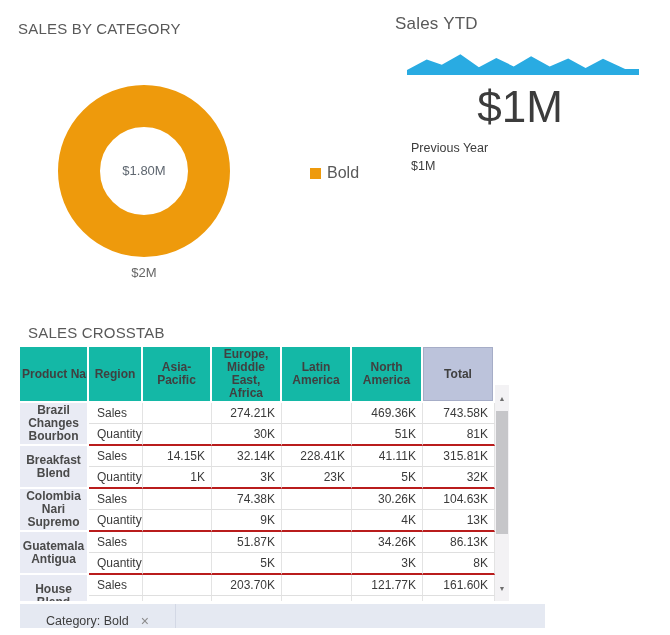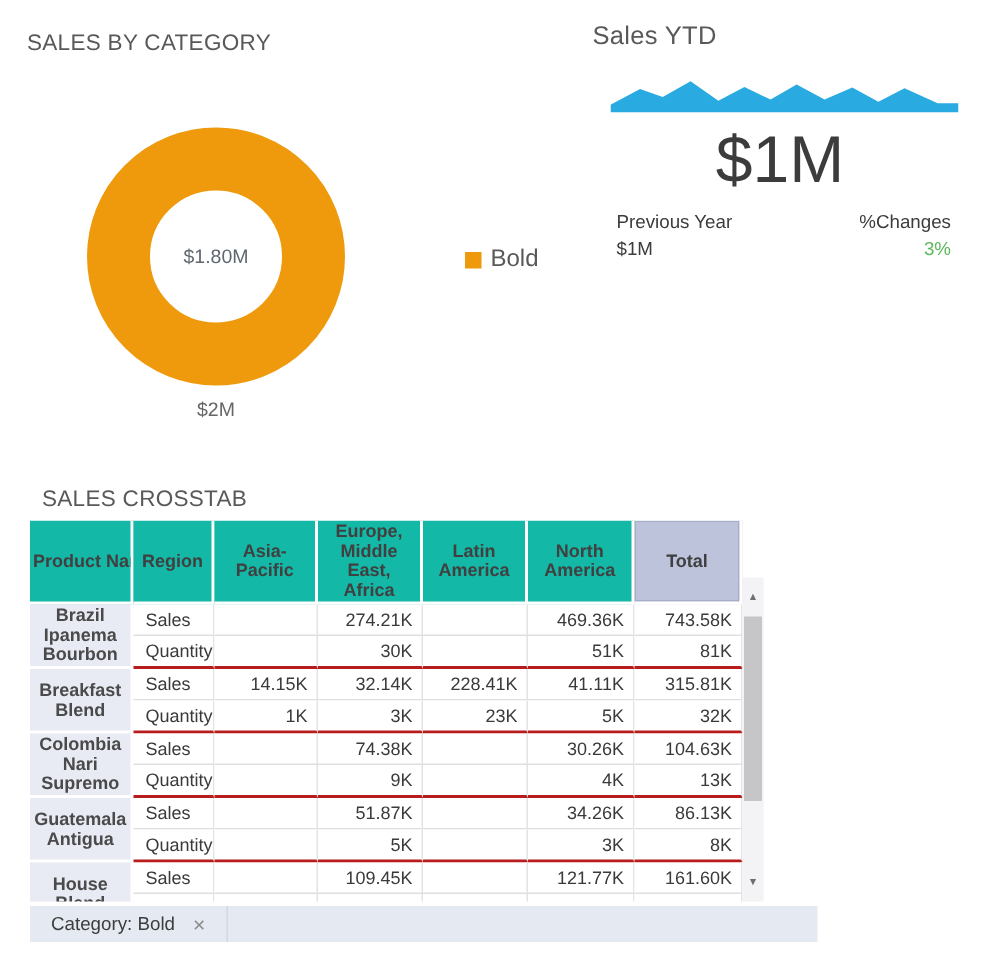--- a/index.html
+++ b/index.html
@@ -57,21 +57,21 @@
   #vscroll{position:absolute;left:495px;top:385px;width:14px;height:216px;background:#F3F2F4;}
   .scroll-btn{position:absolute;left:0;width:14px;height:14px;display:flex;
     align-items:center;justify-content:center;font-size:7px;color:#6e6e6e;cursor:pointer;}
   .scroll-btn.up{top:6px;}
   .scroll-btn.down{bottom:6px;}
   #scroll-thumb{position:absolute;left:1px;top:26px;width:12px;height:123px;
     background:#C6C6C9;cursor:pointer;}
 
   
   #filter-bar{position:absolute;left:20px;top:604px;width:525px;height:24px;background:#E5E9F2;}
-  #filter-chip{height:100%;display:inline-flex;align-items:center;padding:0 14px;
+  #filter-chip{height:100%;display:inline-flex;align-items:flex-end;padding:0 26px;
     border-right:1px solid #D3D8E5;cursor:pointer;}
   #filter-chip-label{font-size:12.5px;color:#3d3d3d;}
   #chip-close{margin-left:12px;font-size:14px;color:#8a8a8a;line-height:1;cursor:pointer;}
 </style>
 </head>
 <body>
 
 <div class="panel-title" id="cat-title">SALES BY CATEGORY</div>
 
 <svg id="donut" width="176" height="176" viewBox="0 0 176 176">
@@ -87,24 +87,20 @@
 
 <div class="panel-title" id="ytd-title">Sales YTD</div>
 <svg id="sparkline" width="232" height="28" viewBox="0 0 232 28">
   <polygon id="spark-poly" points="0.0,22.9 19.7,12.4 34.8,17.7 53.4,7.2 71.9,20.2 89.3,11.0 106.7,19.4 124.1,9.3 142.7,19.4 161.2,11.4 178.6,20.9 196.0,11.8 218.1,21.9 232.0,21.9 232,28 0,28" fill="#29ABE2"></polygon>
 </svg>
 <div id="kpi-value">$1M</div>
 <div id="kpi-meta">
   <div class="kpi-col">
     <div class="kpi-label">Previous Year</div>
     <div class="kpi-sub">$1M</div>
-  </div>
-  <div class="kpi-col right">
-    <div class="kpi-label">%Changes</div>
-    <div class="kpi-sub" id="pct-val" style="color: rgb(92, 184, 92);">3%</div>
   </div>
 </div>
 
 <div class="panel-title" id="crosstab-title">SALES CROSSTAB</div>
 <div id="table-wrap">
   <table id="crosstab-table">
     <colgroup>
       <col style="width:69px">
         <col style="width:54px">
         <col style="width:69px">
@@ -119,21 +115,21 @@
           <th>Region</th>
           <th>Asia-Pacific</th>
           <th>Europe, Middle East, Africa</th>
           <th>Latin America</th>
           <th>North America</th>
           <th class="col-total">Total</th>
         </tr>
       </thead>
     <tbody id="crosstab-body">
         <tr>
-          <td class="product-cell" rowspan="2">Brazil Ipanema Bourbon</td>
+          <td class="product-cell" rowspan="2">Brazil Changes Bourbon</td>
           <td class="metric-cell">Sales</td>
           <td class="value-cell"></td>
           <td class="value-cell">274.21K</td>
           <td class="value-cell"></td>
           <td class="value-cell">469.36K</td>
           <td class="value-cell">743.58K</td>
         </tr>
         <tr class="group-end">
           <td class="metric-cell">Quantity</td>
           <td class="value-cell"></td>
@@ -190,21 +186,21 @@
           <td class="value-cell"></td>
           <td class="value-cell">5K</td>
           <td class="value-cell"></td>
           <td class="value-cell">3K</td>
           <td class="value-cell">8K</td>
         </tr>
         <tr>
           <td class="product-cell" rowspan="2">House Blend</td>
           <td class="metric-cell">Sales</td>
           <td class="value-cell"></td>
-          <td class="value-cell">109.45K</td>
+          <td class="value-cell">203.70K</td>
           <td class="value-cell"></td>
           <td class="value-cell">121.77K</td>
           <td class="value-cell">161.60K</td>
         </tr>
         <tr class="group-end">
           <td class="metric-cell">Quantity</td>
           <td class="value-cell"></td>
           <td class="value-cell">15K</td>
           <td class="value-cell"></td>
           <td class="value-cell">14K</td>

